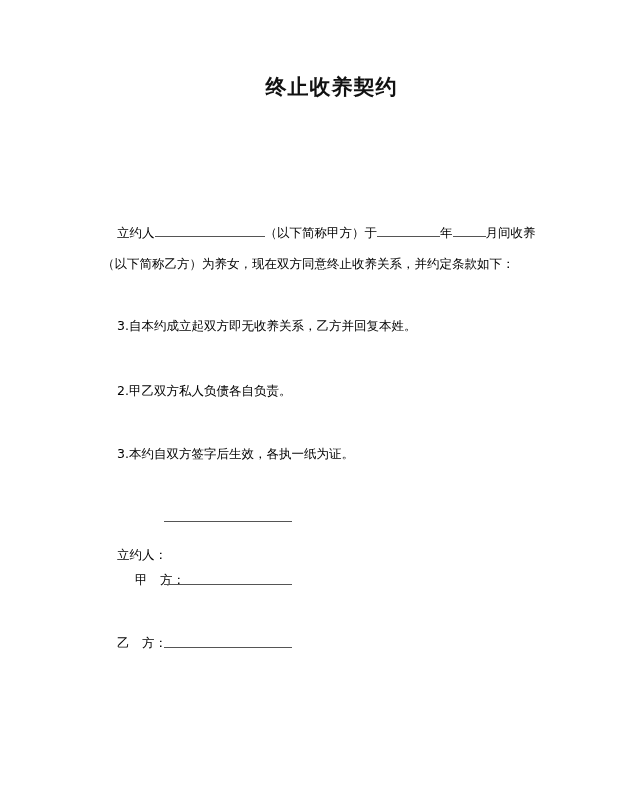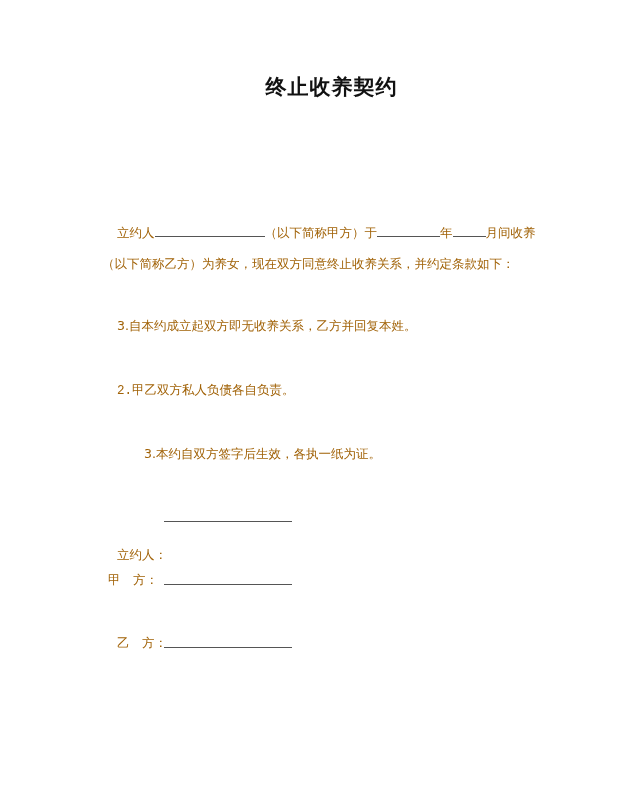--- a/index.html
+++ b/index.html
@@ -30,21 +30,21 @@
       font-size: 21px;
       font-weight: bold;
       letter-spacing: 1px;
       color: #111;
     }
     .line {
       position: absolute;
       font-size: 12.5px;
       line-height: 16px;
       white-space: nowrap;
-      color: #a16207;
+      color: #000000;
     }
     .blank {
       display: inline-block;
       border-bottom: 1px solid #555;
       height: 13px;
       vertical-align: baseline;
     }
     .sig-line {
       position: absolute;
       border-bottom: 1px solid #555;
@@ -58,25 +58,25 @@
 
   <div class="title">终止收养契约</div>
 
   <div class="line" style="left:117px; top:223px;">
     <span>立约人</span><span class="blank" style="width:110px;"></span><span>（以下简称甲方）于</span><span class="blank" style="width:63px;"></span><span>年</span><span class="blank" style="width:33px;"></span><span>月间收养</span>
   </div>
 
   <div class="line" style="left:90px; top:256px;margin-left:12px;">（以下简称乙方）为养女，现在双方同意终止收养关系，并约定条款如下：</div>
 
   <div class="line" style="left:117px; top:318px;">3.自本约成立起双方即无收养关系，乙方并回复本姓。</div>
-  <div class="line" style="left:117px; top:383px;font-family:Liberation Mono, monospace;">2.甲乙双方私人负债各自负责。</div>
-  <div class="line" style="left:117px; top:446px;margin-left:27px;">3.本约自双方签字后生效，各执一纸为证。</div>
+  <div class="line" style="left:117px; top:383px;">2.甲乙双方私人负债各自负责。</div>
+  <div class="line" style="left:117px; top:446px;">3.本约自双方签字后生效，各执一纸为证。</div>
 
   <div class="line" style="left:117px; top:510px;margin-top:37px;">立约人：</div>
   <div class="sig-line" style="left:164px; top:521px; width:128px;"></div>
 
-  <div class="line" style="left:108px; top:572px;">甲　方：</div>
+  <div class="line" style="left:135px; top:572px;">甲　方：</div>
   <div class="sig-line" style="left:164px; top:584px; width:128px;"></div>
 
   <div class="line" style="left:117px; top:635px;">乙　方：</div>
   <div class="sig-line" style="left:164px; top:647px; width:128px;"></div>
 
 </div>
 
 </body></html>

